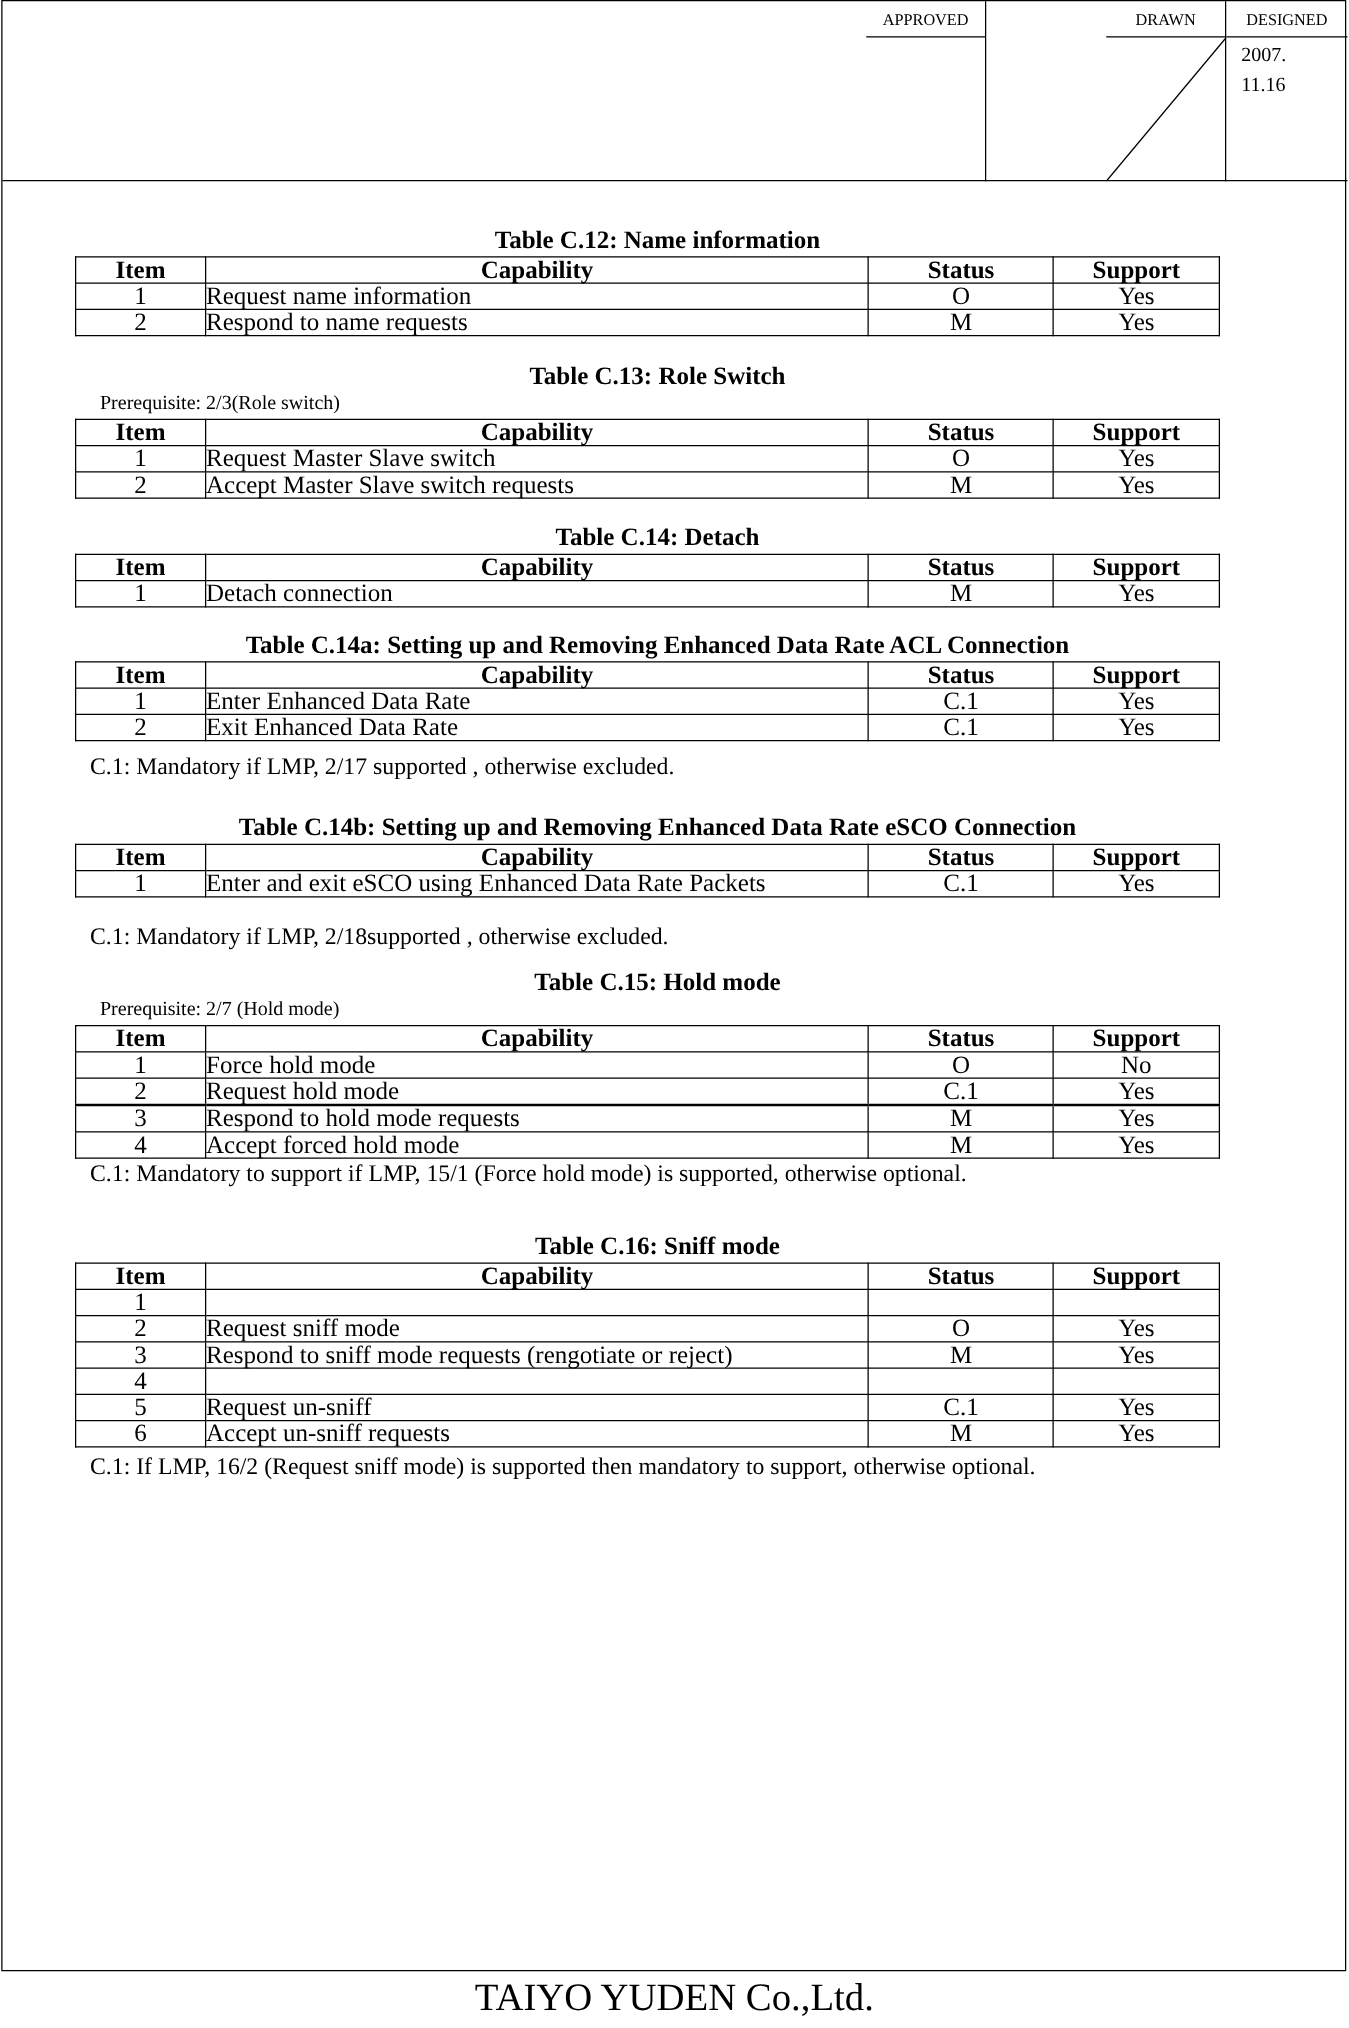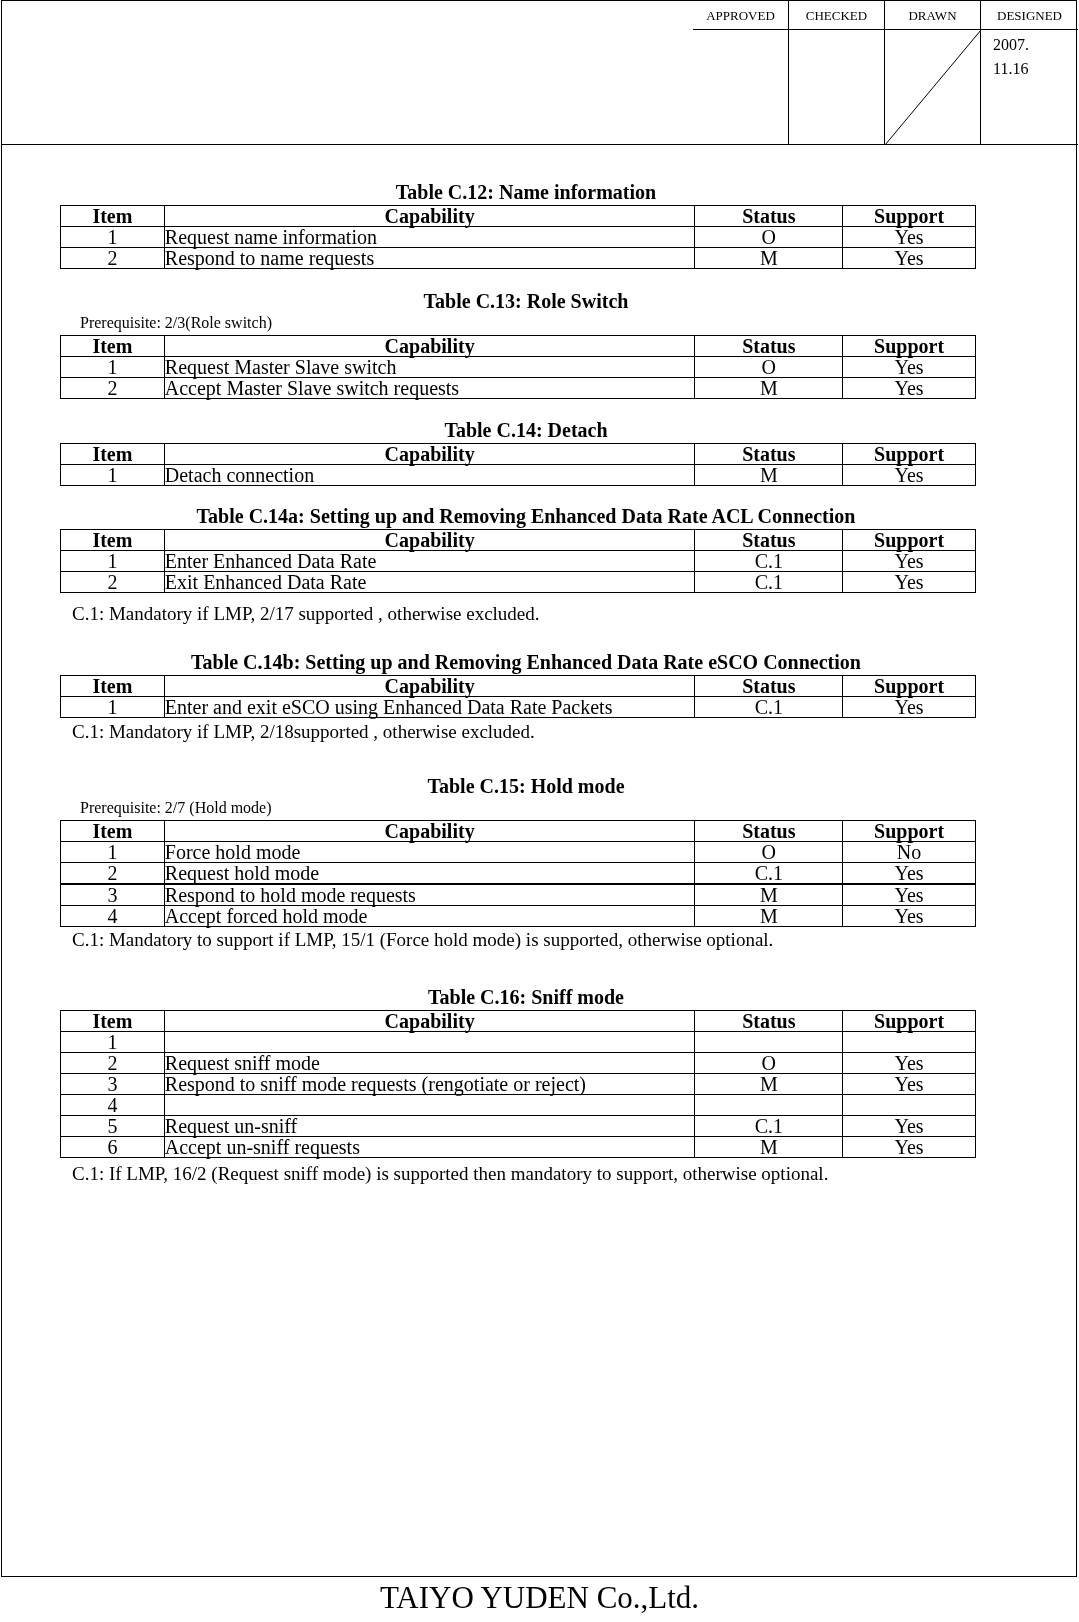--- a/index.html
+++ b/index.html
@@ -34,23 +34,20 @@
   .footer { position:absolute; left:0; width:1079px; top:1580px; text-align:center; font-size:31px; }
 </style>
 </head>
 <body>
 
 <div class="frame">
   <div class="header">
     <div class="c-sign" style="left:691px">
       <div class="lbl">APPROVED</div>
     </div>
-    <div class="c-sign" style="left:787px">
-      <div class="lbl">CHECKED</div>
-    </div>
     <div class="c-sign" style="left:883px">
       <div class="lbl">DRAWN</div>
       <svg class="diag" width="96" height="115">
           <line x1="0" y1="115" x2="96" y2="0" stroke="#000" stroke-width="1"></line>
         </svg>
     </div>
     <div class="c-sign" style="left:979px; width:97px; border-right:none">
       <div class="lbl">DESIGNED</div>
       <div class="date"><span>2007.</span><br><span>11.16</span></div>
     </div>
@@ -159,21 +156,21 @@
         <th class="col-support">Support</th>
       </tr>
   <tr>
         <td class="item">1</td>
         <td class="cap">Enter and exit eSCO using Enhanced Data Rate Packets</td>
         <td class="status">C.1</td>
         <td class="support">Yes</td>
       </tr>
 </tbody>
   </table>
-<div class="note" style="top:721px">C.1: Mandatory if LMP, 2/18supported , otherwise excluded.</div>
+<div class="note" style="top:739px">C.1: Mandatory if LMP, 2/18supported , otherwise excluded.</div>
 
 <div class="caption" style="top:775px">Table C.15: Hold mode</div>
 <div class="prereq" style="top:799px">Prerequisite: 2/7 (Hold mode)</div>
 <table class="t" style="top:820px">
   <tbody>
       <tr>
         <th class="col-item">Item</th>
         <th class="col-cap">Capability</th>
         <th class="col-status">Status</th>
         <th class="col-support">Support</th>

